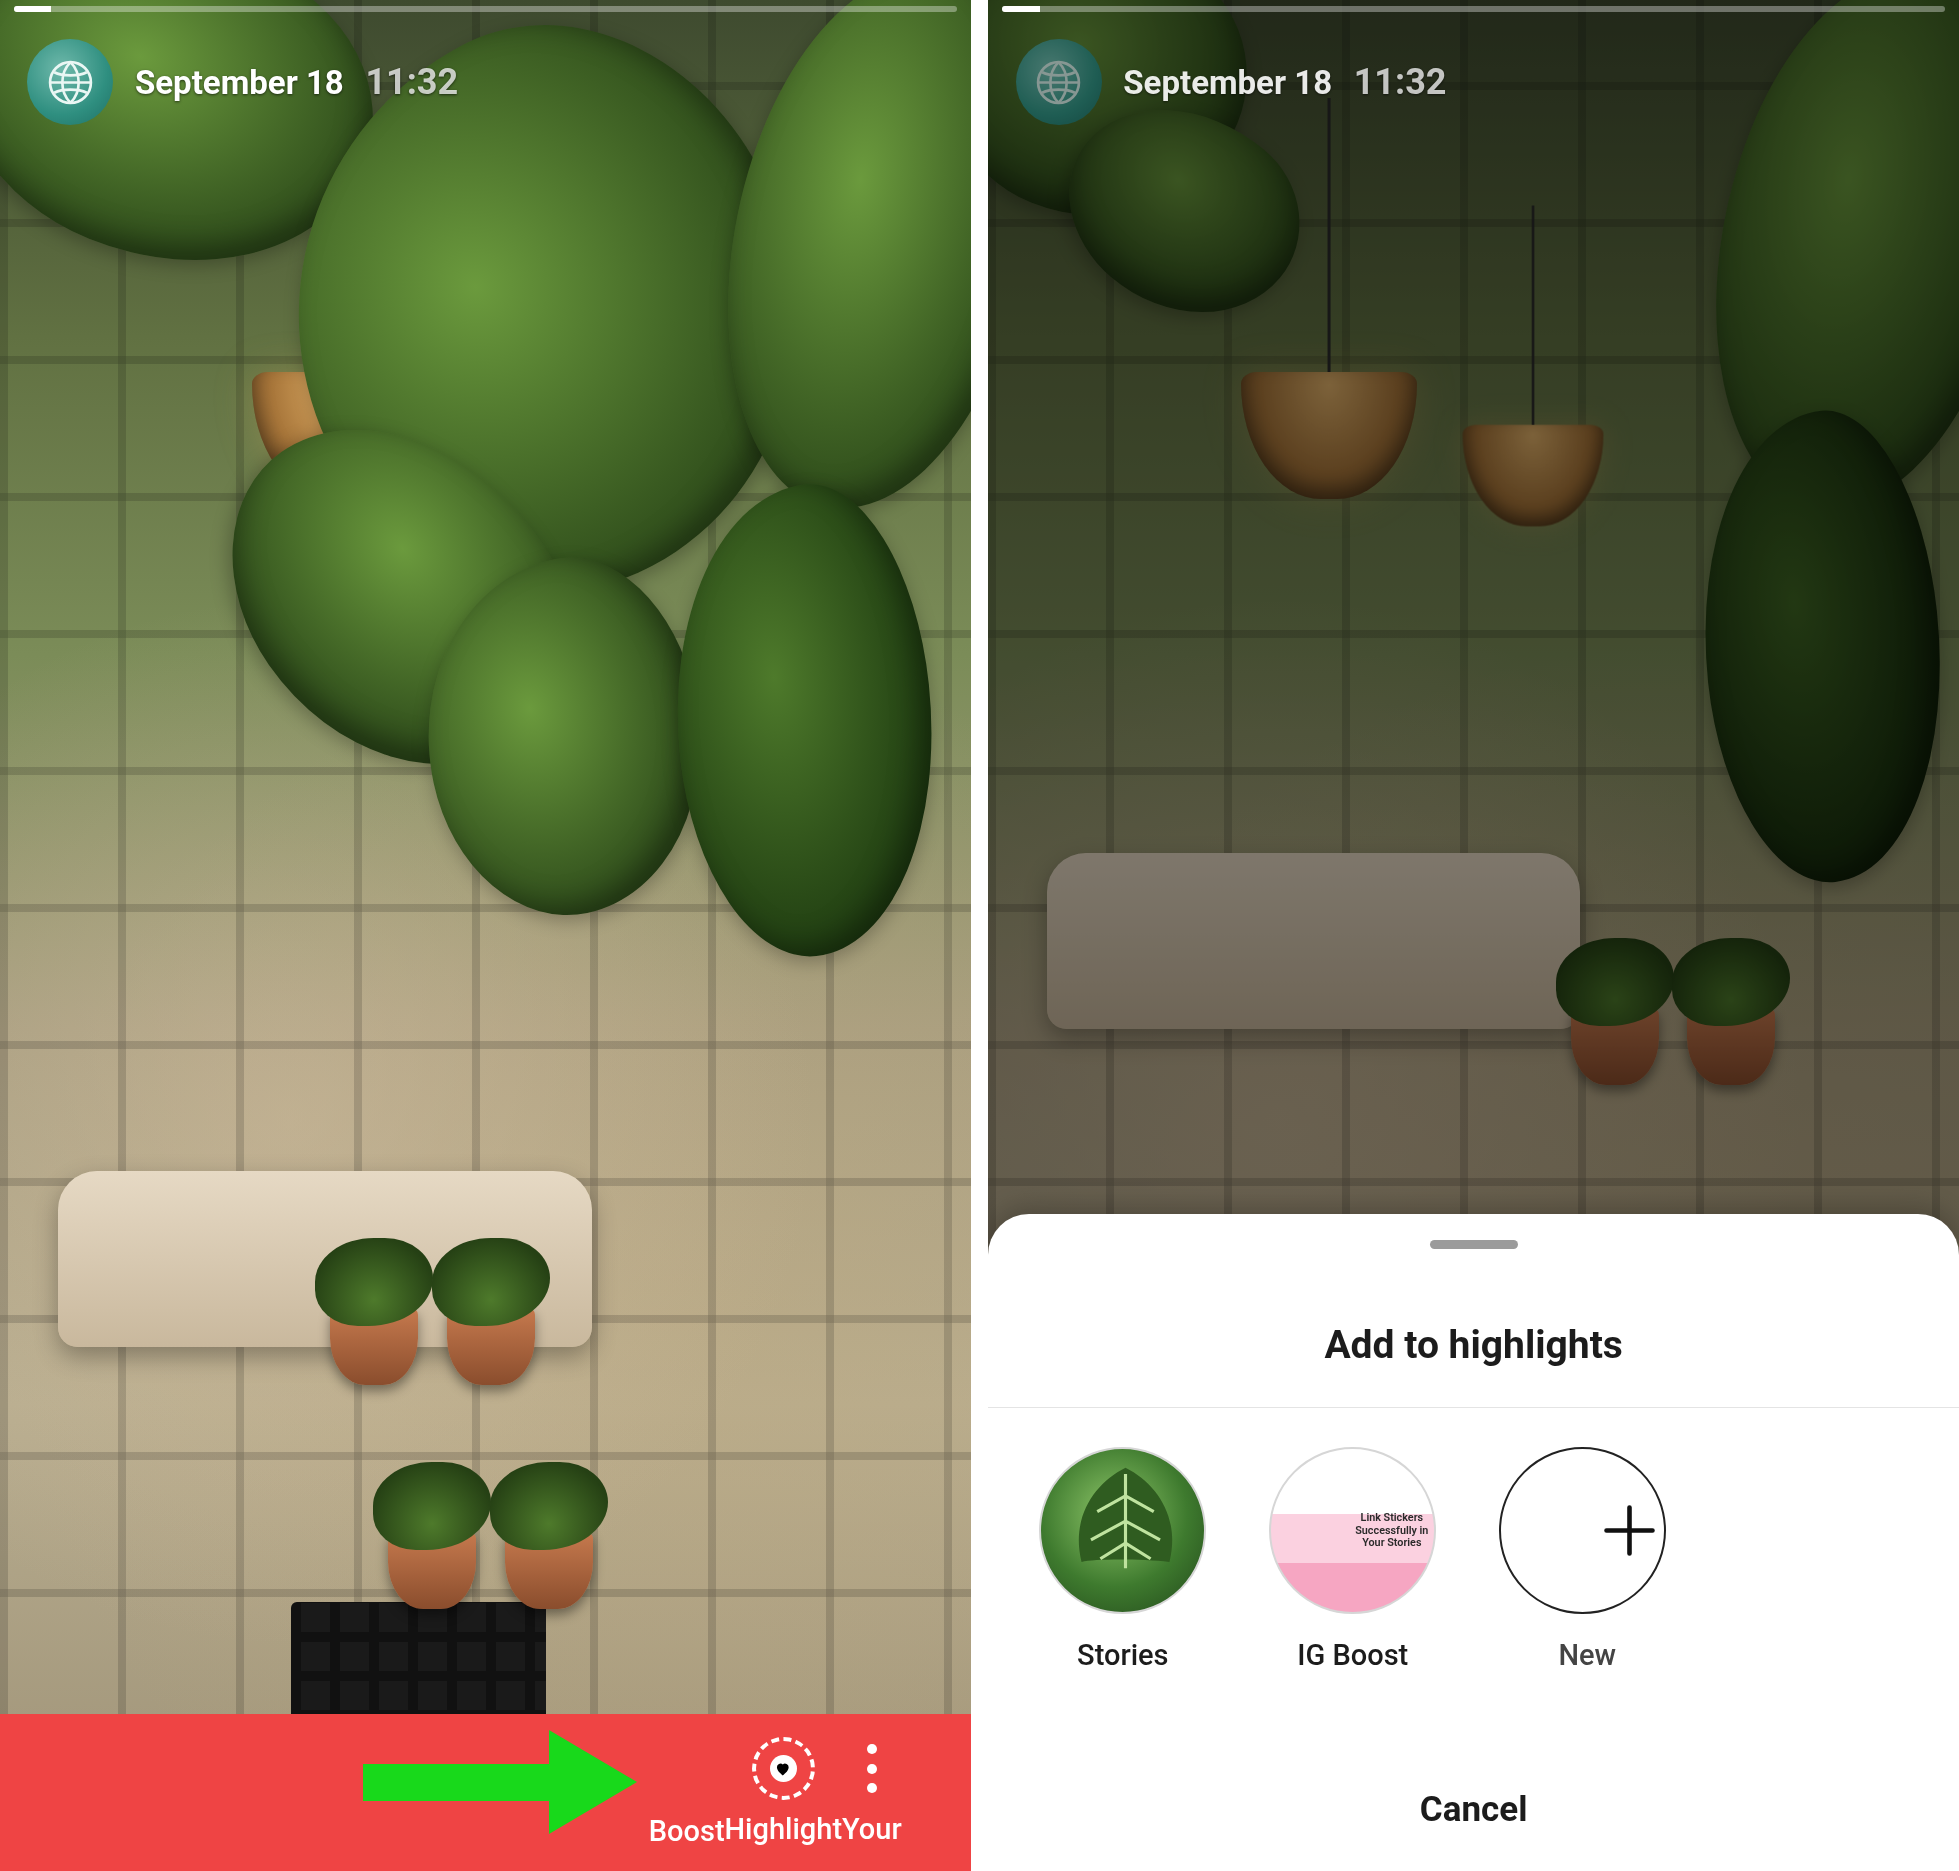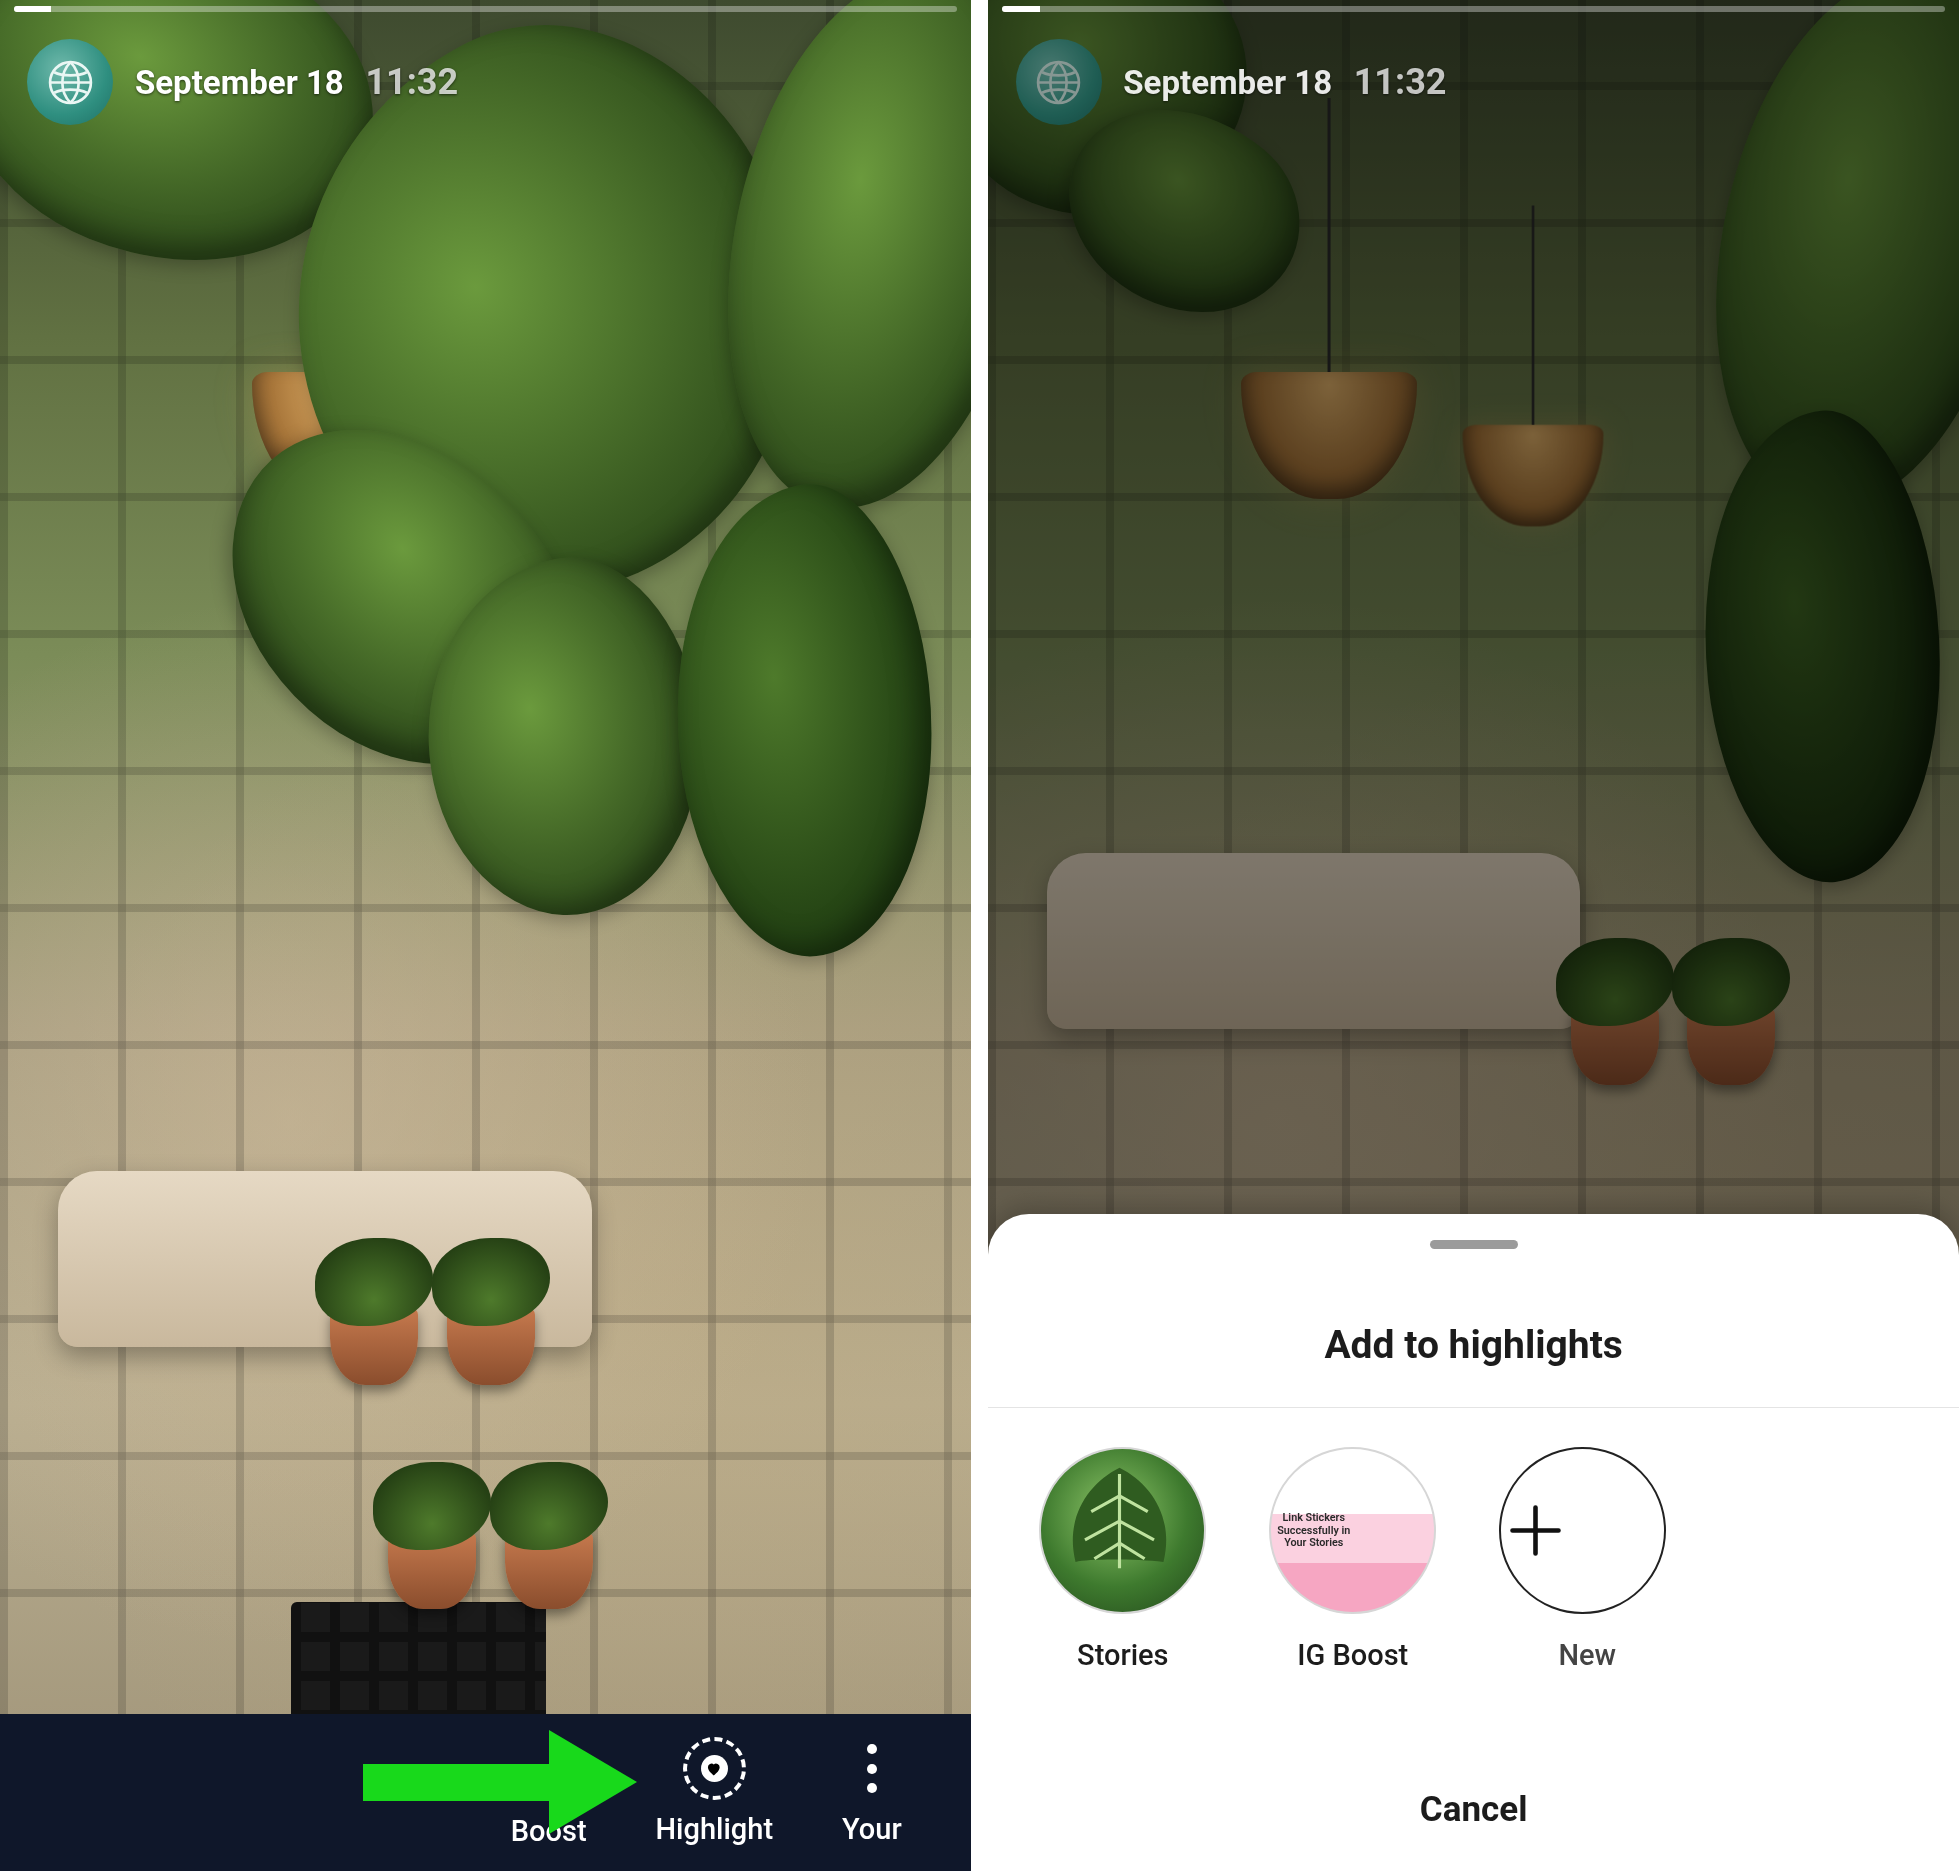--- a/index.html
+++ b/index.html
@@ -129,25 +129,24 @@
   .story-time {
     color:rgba(255,255,255,0.75); font-weight:700; font-size:36px;
     text-shadow:0 1px 2.9px rgba(0,0,0,0.6);
   }
 
   
   .bottom-bar {
     position:absolute;
     left:0; right:0; bottom:0;
     height:157px;
-    background:#0f172a;
+    background:#ef4444;
     display:flex;
     align-items:center;
     justify-content:flex-end;
-    gap:69px;
     padding-right:69px;
     z-index:6;
   }
   .bar-item {
     display:flex;
     flex-direction:column;
     align-items:center;
     gap:13.7px;
     color:#fff;
     font-size:29px;
@@ -238,21 +237,21 @@
     display:flex; gap:63px; margin-top:39px; align-items:flex-start; padding:0 51px;
     width:100%;
   }
   .hl-item{
     display:flex; flex-direction:column; align-items:center; gap:23.5px;
     cursor:pointer;
   }
   .hl-thumb{
     width:167px; height:167px; border-radius:50%;
     border:2px solid #d6d6d6;
-    display:flex; align-items:center; justify-content:flex-start;
+    display:flex; align-items:center; justify-content:flex-end;
     overflow:hidden;
   }
   .hl-thumb.examples{
     background:
       radial-gradient(circle at 45% 40%, #8fc76a, #3e7a2e 55%, #21461a 100%);
   }
   .hl-thumb.ig{
     background:
       linear-gradient(180deg,#fff 0 40%,#fbd1e0 40% 70%,#f6a6c2 70% 100%);
   }

